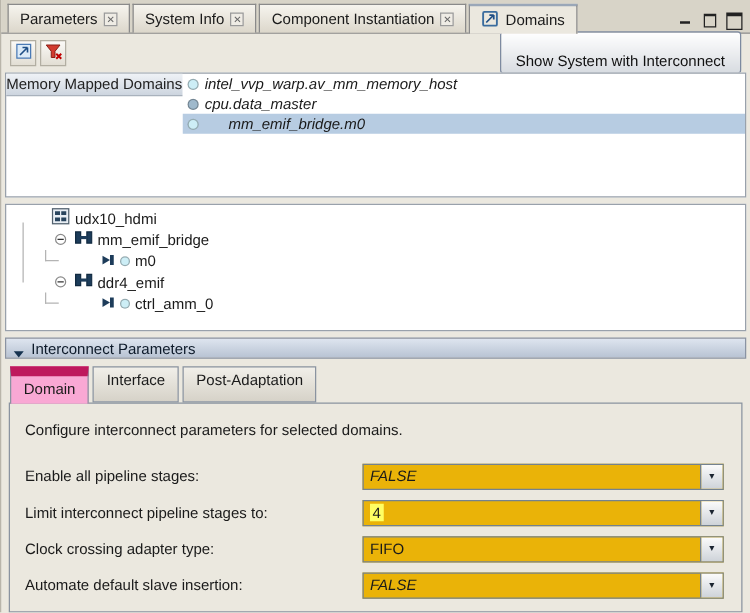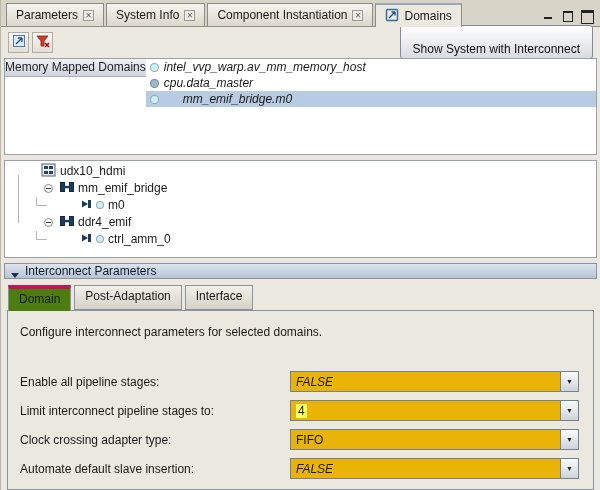--- a/index.html
+++ b/index.html
@@ -58,27 +58,27 @@
 
   
   .section-header { margin:5px 3px 0 3px; height:18px; border:1px solid #8a93a3;
                     background:linear-gradient(#dee5ef,#b8c3d3); display:flex; align-items:flex-end;
                     gap:6px; padding:0 6px; font-size:12px; color:#0d1a2a; }
   .tri-down { width:0; height:0; border-left:4px solid transparent; border-right:4px solid transparent;
               border-top:5px solid #16324f; }
   .tabs2 { display:flex; margin:6px 6px 0 7px; position:relative; z-index:2; }
   .tab2 { padding:3px 10px 4px 10px; font-size:12px; border:1px solid #8a93a0; margin-right:3px;
           background:linear-gradient(#f1efe9,#d6d2c8); cursor:default; }
-  .tab2.active { background:#4d7c0f; margin-bottom:-1px; padding-bottom:5px; border-bottom:none;
-                 border-top:4px solid #be185d; }
+  .tab2.active { background:#f9a8d4; margin-bottom:-1px; padding-bottom:5px; border-bottom:none;
+                 border-top:8px solid #be185d; }
   .content { margin:0 6px; border:1px solid #8a93a0; flex:1; background:#ebe8df; padding:4px 14px 10px 12px;
              position:relative; z-index:1; }
   .desc { margin-top:10px; font-size:12px; }
   .form-row { display:flex; align-items:center; margin-top:8px; }
-  .form-row.first { margin-top:32px;gap:36px; }
+  .form-row.first { margin-top:20px;gap:36px; }
   .form-label { font-size:12px; }
   .combo { margin-left:auto; width:289px; height:21px; border:1px solid #74828f; background:#eab308;
            display:flex; align-items:stretch; cursor:default; }
   .combo-value { flex:1; font-size:12px; padding:0 5px; display:flex; align-items:center; overflow:hidden; }
   .combo-value.italic { font-style:italic; }
   .combo-value .hl { background:#ffff63; padding:0 2px; }
   .combo-btn { width:18px; border-left:1px solid #74828f; background:linear-gradient(#fbfbfb,#ced3d9);
                display:grid; place-items:center; font-size:7px; color:#1a2430; }
 </style>
 </head>
@@ -220,22 +220,22 @@
     </div>
   </div>
 
   <div class="section-header">
     <span class="tri-down"></span>
     <span>Interconnect Parameters</span>
   </div>
 
   <div class="tabs2">
     <div class="tab2 active">Domain</div>
+    <div class="tab2">Interface</div>
     <div class="tab2">Post-Adaptation</div>
-    <div class="tab2">Interface</div>
   </div>
 
   <div class="content">
     <div class="desc">Configure interconnect parameters for selected domains.</div>
 
     <div class="form-row first">
       <span class="form-label">Enable all pipeline stages:</span>
       <div class="combo">
         <span class="combo-value italic">FALSE</span>
         <span class="combo-btn">▼</span>

